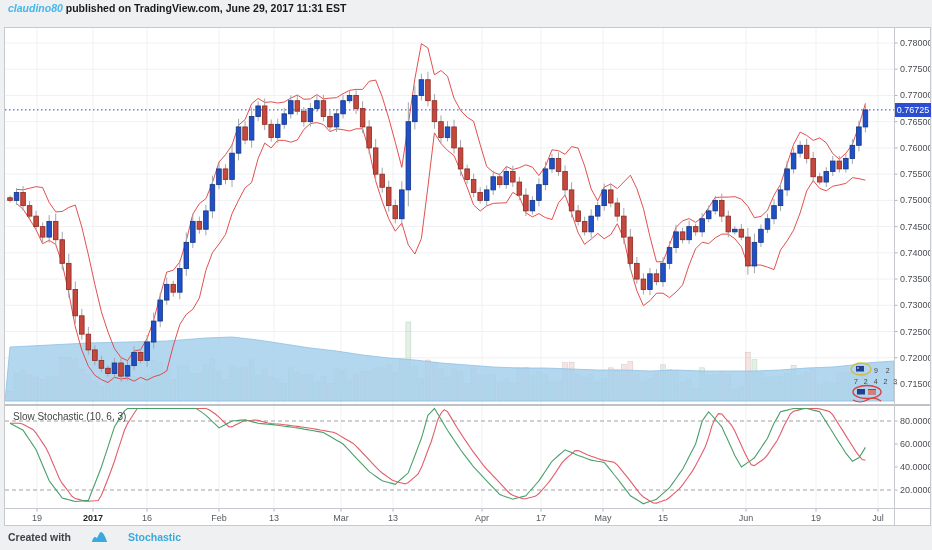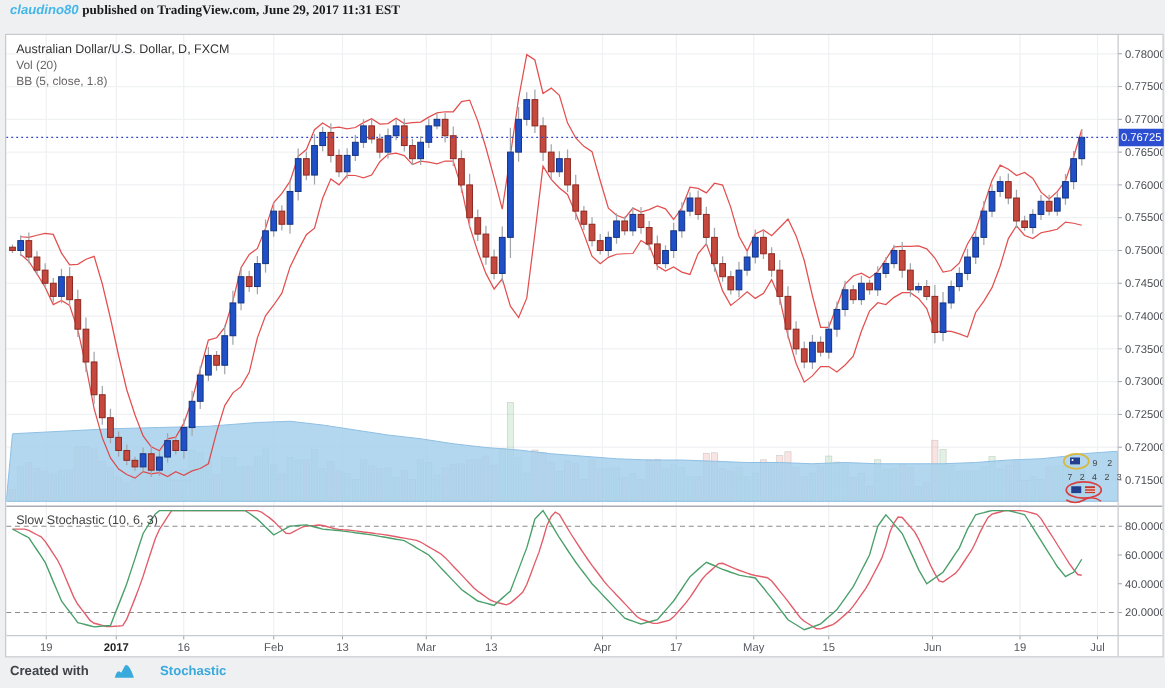--- a/index.html
+++ b/index.html
@@ -2,21 +2,21 @@
 <html><head>
 <meta charset="utf-8">
 <style>
   html,body{margin:0;padding:0;}
   body{width:932px;height:550px;background:#eef0f2;font-family:"Liberation Sans",sans-serif;position:relative;overflow:hidden;}
   .page{position:absolute;inset:0;outline:1px solid #d4d7db;}
   
   .hdr{position:absolute;left:8px;top:2px;font-size:10.5px;line-height:12.5px;color:#1a1a1a;font-weight:bold;white-space:nowrap;}
   .hdr .user{color:#45b6e8;font-style:italic;}
   .hdr .grn{color:#0b9447;}
-  .hdr .blk{color:#1a1a1a;font-family:Liberation Serif, serif;}
+  .hdr .blk{color:#1a1a1a;}
   
   .frame{position:absolute;left:4px;top:27px;width:925px;height:497px;background:#ffffff;border:1px solid #c6c9ce;box-sizing:content-box;}
   .frame svg{position:absolute;left:0;top:0;}
   .legend{position:absolute;left:8px;top:5px;font-size:10px;line-height:13px;color:#333;z-index:3;}
   .legend .sub{color:#666;font-size:9.5px;}
   .stoch-label{position:absolute;left:8px;top:383px;font-size:10px;color:#444;z-index:3;}
   .badge{position:absolute;left:890px;top:75px;width:36px;height:14px;background:#2b4fd0;color:#fff;font-size:9px;line-height:14px;text-align:center;z-index:4;}
   
   .footer{position:absolute;left:8px;top:531px;font-size:10.5px;font-weight:bold;color:#3f4347;display:flex;align-items:center;gap:20px;}
   .footer .brand{color:#3aa9dc;}
@@ -539,25 +539,20 @@
           <text x="869" y="345" font-size="7" fill="#444" letter-spacing="3" font-family="Liberation Sans, sans-serif">9 2</text>
           <text x="849" y="356" font-size="7" fill="#444" letter-spacing="2" font-family="Liberation Sans, sans-serif">7 2 4 2 3</text>
           <ellipse cx="862" cy="364" rx="14" ry="6.5" fill="none" stroke="#d84040" stroke-width="1.4"></ellipse>
           <rect x="852" y="361" width="8" height="5.5" fill="#23408f"></rect>
           <rect x="863" y="361" width="8" height="5.5" fill="#c0392b"></rect>
           <line x1="863" y1="363" x2="871" y2="363" stroke="#fff" stroke-width="0.7"></line>
           <line x1="863" y1="365" x2="871" y2="365" stroke="#fff" stroke-width="0.7"></line>
           <path d="M848 372 q7 4 14 0 q7 -4 14 1" fill="none" stroke="#d84040" stroke-width="1.2"></path>
         </g>
       </svg>
-    <div class="legend">
-      <div>Australian Dollar/U.S. Dollar, D, FXCM</div>
-      <div class="sub">Vol (20)</div>
-      <div class="sub">BB (5, close, 1.8)</div>
-    </div>
     <div class="stoch-label">Slow Stochastic (10, 6, 3)</div>
     <div class="badge">0.76725</div>
   </div>
 
   <div class="footer">
     <span>Created with</span>
     <span class="logo">
       <svg width="17" height="12" viewBox="0 0 20 14">
           <path d="M1 13 Q3.5 4 7 8.5 L10.5 1.8 Q14 -1.5 19 13 Z" fill="#3aa9dc"></path>
         </svg>

